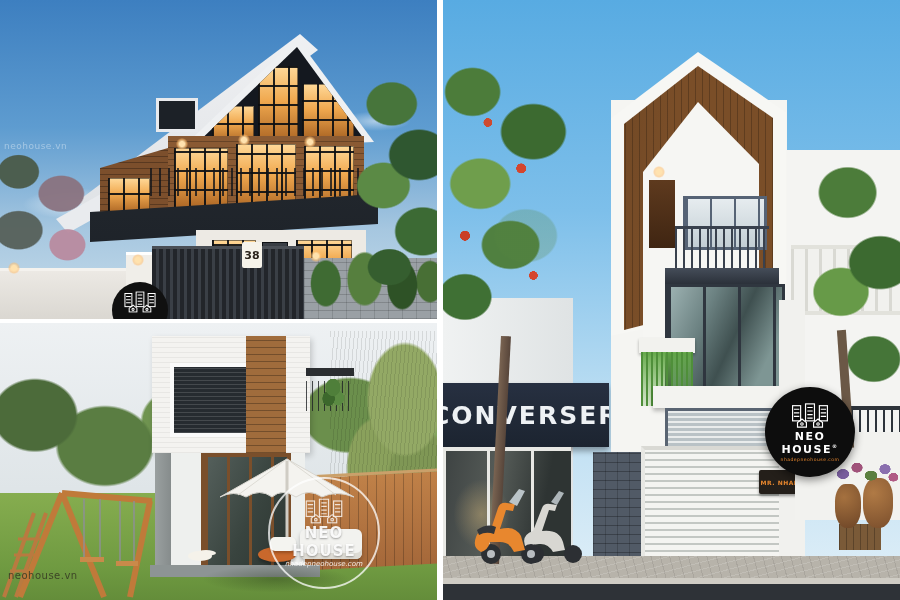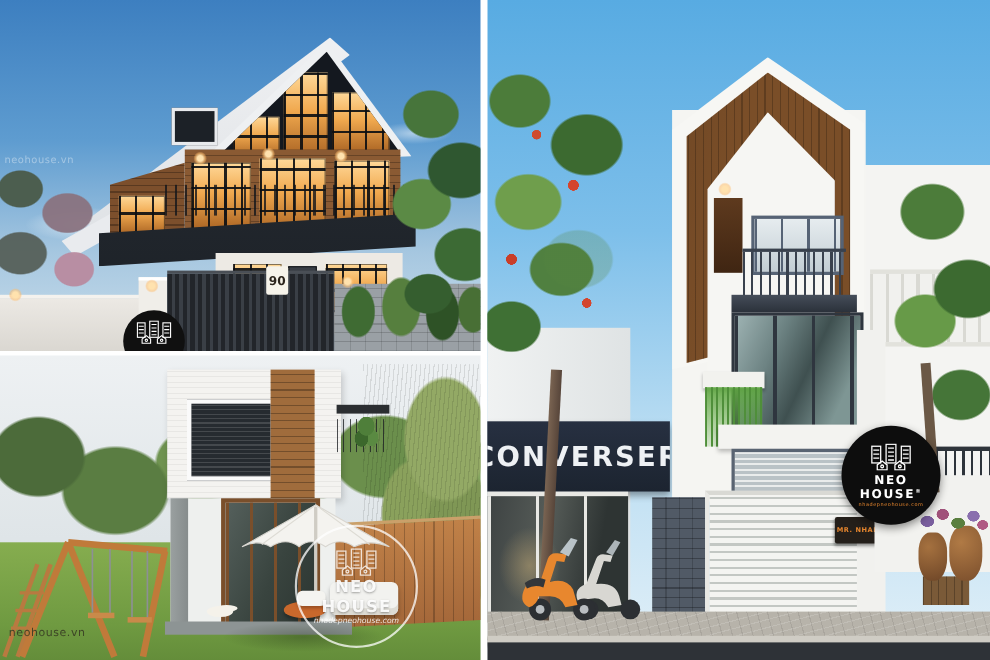--- a/index.html
+++ b/index.html
@@ -279,21 +279,21 @@
     <div class="abs glow" style="left:176px;top:138px"></div>
     <div class="abs glow" style="left:238px;top:134px"></div>
     <div class="abs glow" style="left:304px;top:136px"></div>
 
     <div class="abs p1-fenceL"></div>
     <div class="abs p1-pillar"></div>
     <div class="abs glow" style="left:8px;top:262px"></div>
     <div class="abs glow" style="left:132px;top:254px"></div>
     <div class="abs p1-gate"></div>
     <div class="abs p1-plate">
-        <span>90</span>
+        <span>38</span>
       </div>
     <div class="abs p1-stone"></div>
     <div class="abs glow" style="left:310px;top:250px"></div>
     <div class="abs p1-bamboo"></div>
     <div class="abs p1-treeR"></div>
     <div class="abs p1-treeL"></div>
 
     <div class="abs p1-logo">
       <svg width="34" height="24" viewBox="0 0 44 28">
           <use href="#nh-glyph"></use>

